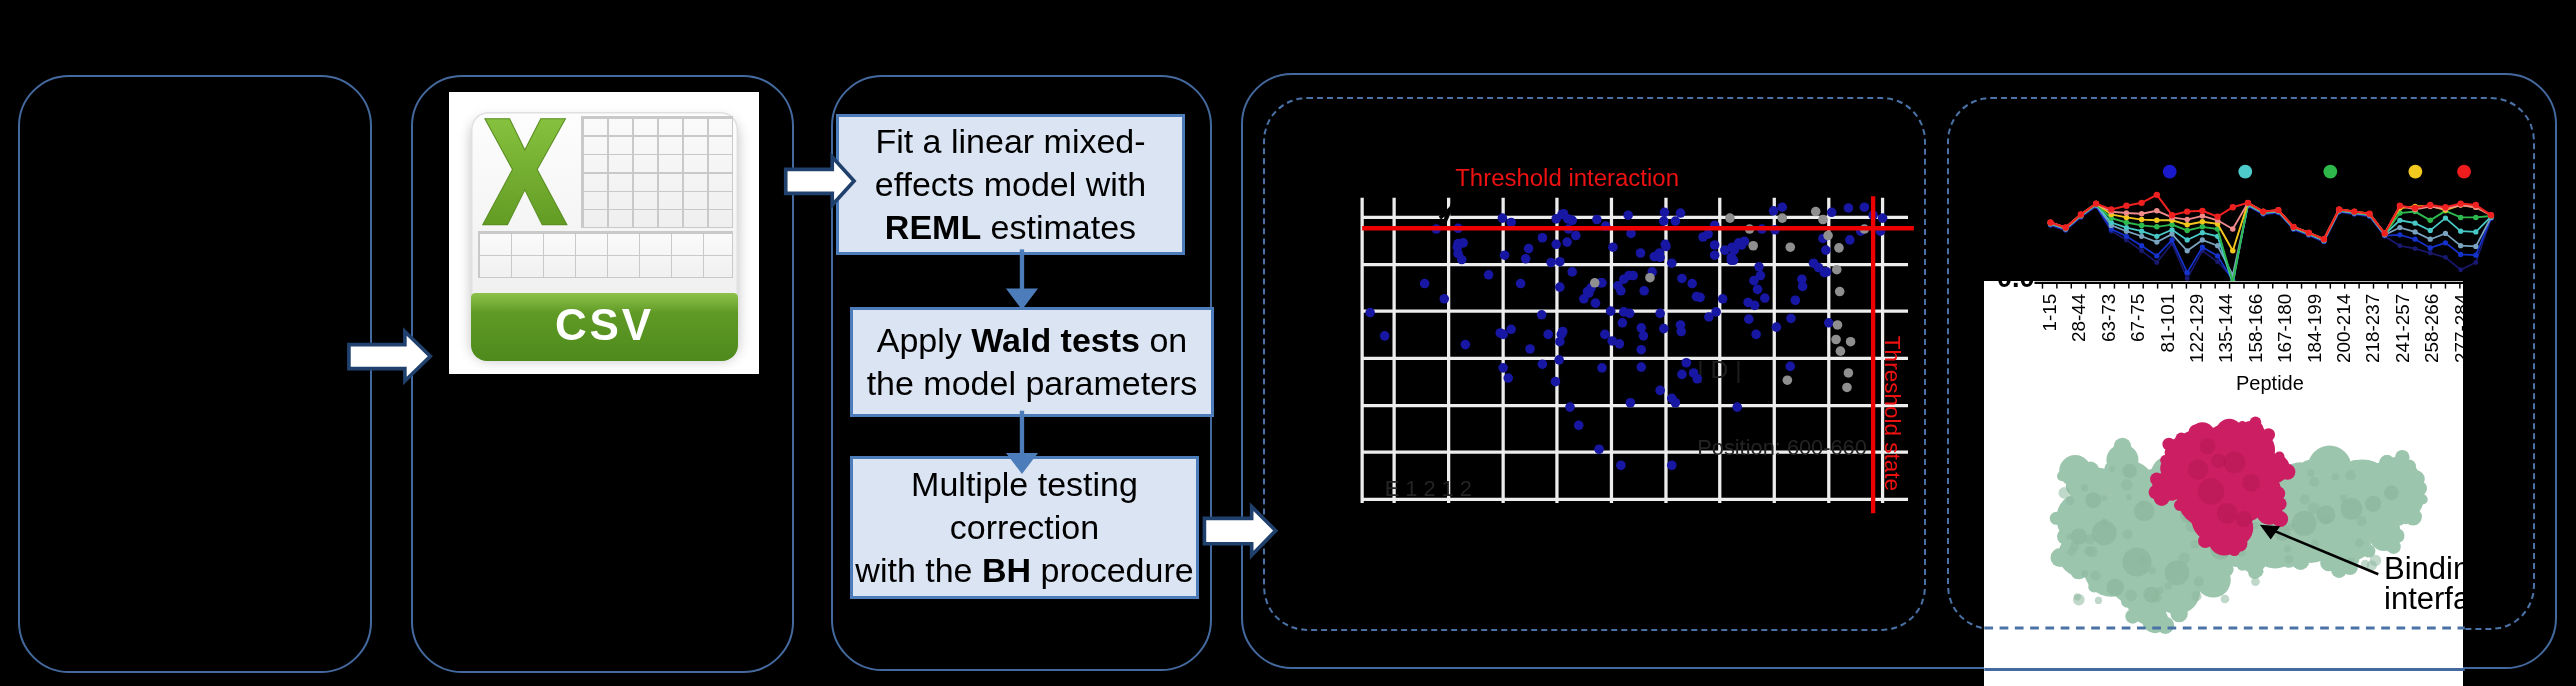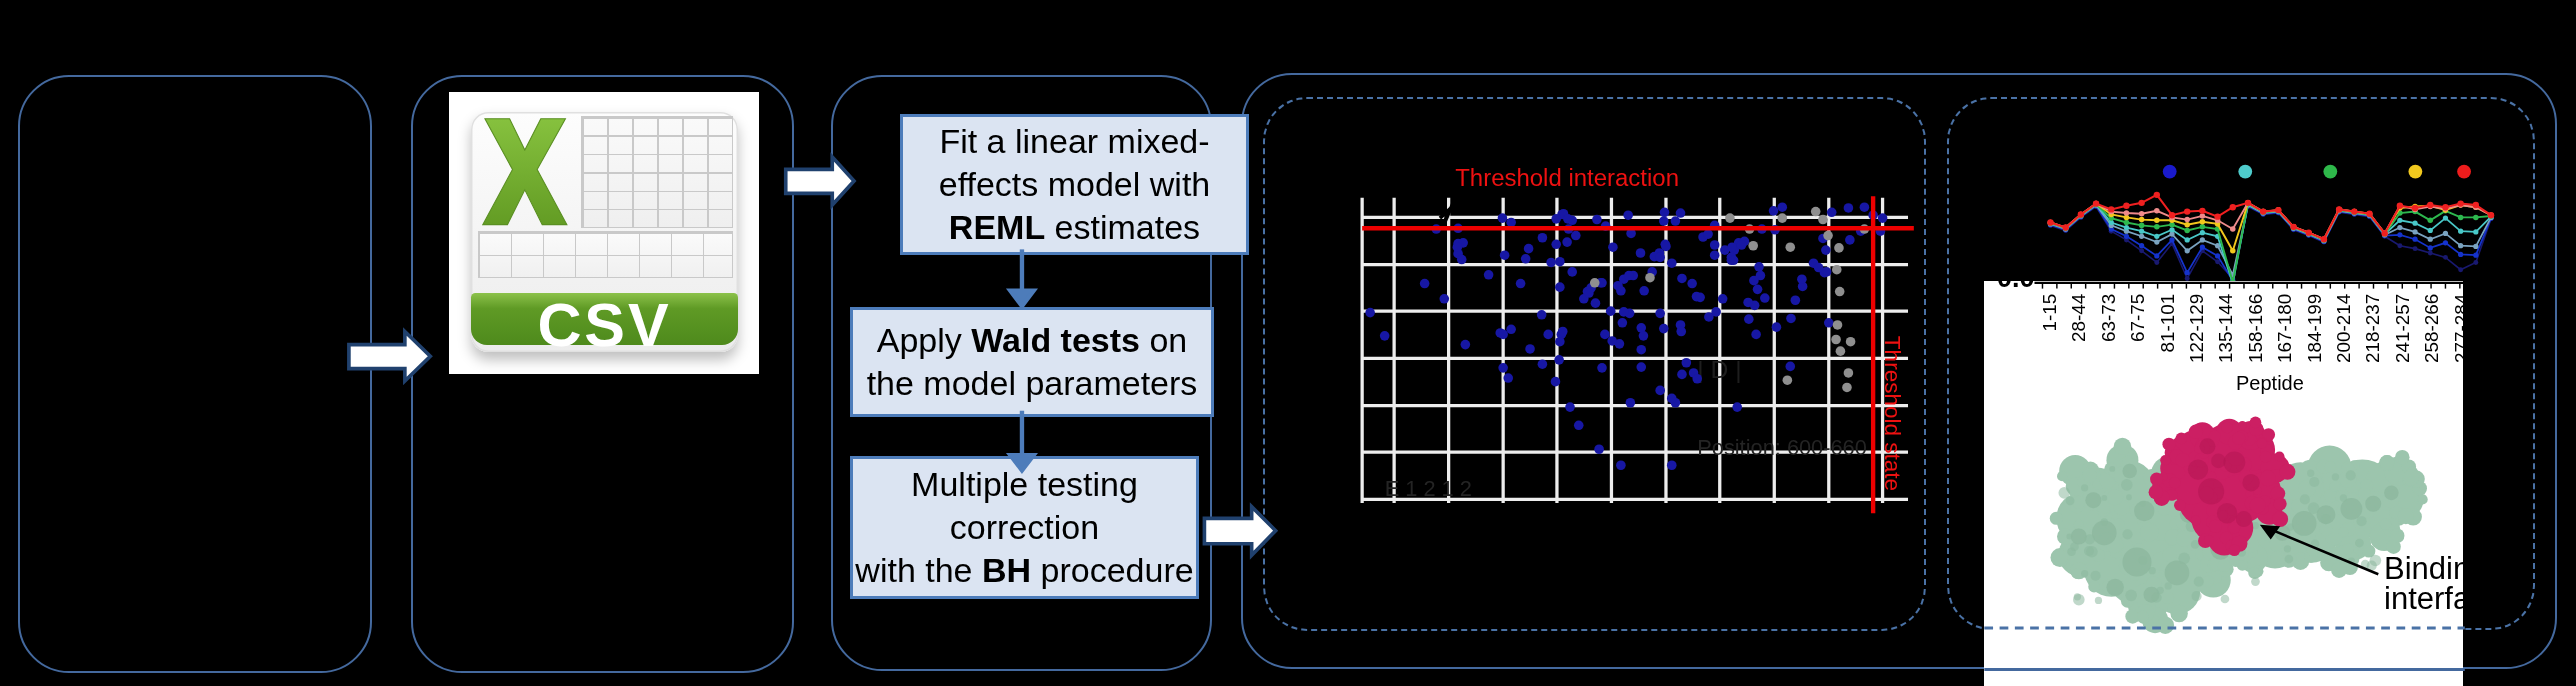--- a/index.html
+++ b/index.html
@@ -42,27 +42,27 @@
        repeating-linear-gradient(90deg,#c9c9c9 0 1.5px,transparent 1.5px 25px),
        repeating-linear-gradient(180deg,#c9c9c9 0 1.5px,transparent 1.5px 18.4px),
        linear-gradient(180deg,#fafafa,#efefef);border:1.5px solid #c9c9c9;"></div>
 
 <div style="position:absolute;left:478px;top:231px;width:253px;height:45px;
      background:
        repeating-linear-gradient(90deg,#c9c9c9 0 1.5px,transparent 1.5px 32px),
        repeating-linear-gradient(180deg,#c9c9c9 0 1.5px,transparent 1.5px 22.5px),
        linear-gradient(180deg,#fbfbfb,#f0f0f0);border:1.5px solid #c9c9c9;"></div>
 
-<div style="position:absolute;left:471px;top:293px;width:267px;height:52px;
+<div style="position:absolute;left:471px;top:293px;width:267px;height:68px;
      border-radius:4.4px 4.4px 16px 16px;
      background:linear-gradient(180deg,#8cc24a 0%,#5f9a25 30%,#4e8a1c 100%);
-     color:#fff;font-weight:bold;font-size:61px;text-align:center;line-height:64px;
+     color:#fff;font-weight:bold;font-size:44px;text-align:center;line-height:64px;
      letter-spacing:2.9px;">CSV</div>
 
-<div class="fcbox" style="left:900px;top:114px;width:343px;height:135px">
+<div class="fcbox" style="left:836px;top:114px;width:343px;height:135px">
   <div>Fit a linear mixed-<br>effects model with<br><b>REML</b> estimates</div>
 </div>
 <div class="fcbox" style="left:850px;top:307px;width:358px;height:104px">
   <div>Apply <b>Wald tests</b> on<br>the model parameters</div>
 </div>
 <div class="fcbox" style="left:850px;top:456px;width:343px;height:137px">
   <div>Multiple testing<br>correction<br>with the <b>BH</b> procedure</div>
 </div>
 
 <svg width="2576" height="687" viewBox="0 0 3544 945">

